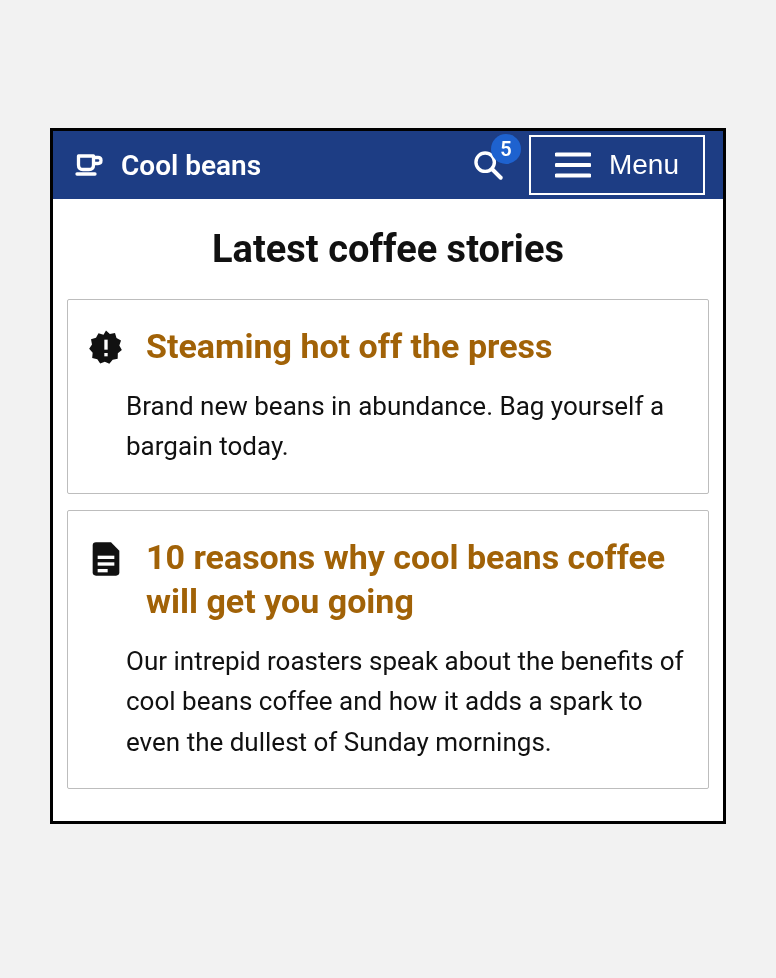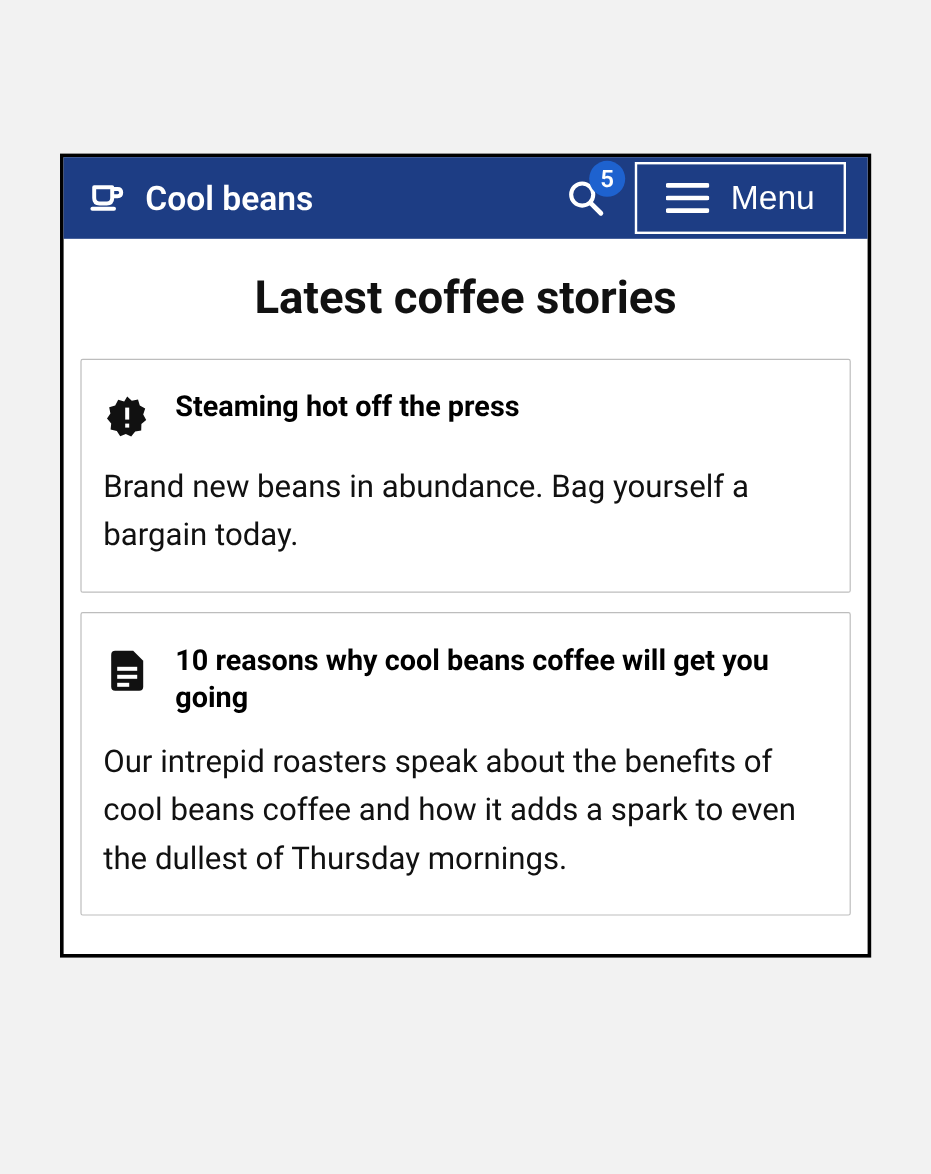--- a/index.html
+++ b/index.html
@@ -104,29 +104,30 @@
   .card-icon {
     flex: 0 0 40px;
     padding-top: 4px;
   }
   .card-icon svg {
     width: 40px;
     height: 40px;
     display: block;
   }
   .card-title {
-    font-size: 24px;
+    font-size: 34px;
     font-weight: 700;
-    color: #000000;
+    color: #a16207;
     line-height: 1.3;
   }
   .card-body {
     font-size: 26px;
     line-height: 1.55;
     color: #111;
+    margin-left: 40px;
   }
 </style>
 </head>
 <body>
 
 <div class="frame">
   <header class="header">
     <div class="logo-area">
       <span class="logo-icon">
         <svg viewBox="0 0 24 24" fill="none">
@@ -189,16 +190,16 @@
             <path fill="#111" d="M14 2 L20 8 L20 7 L15 2 Z" opacity="0"></path>
             <polygon points="14,2 20,8 14,8" fill="#fff" opacity="0"></polygon>
             <path d="M14 2 L14 8 L20 8" fill="none"></path>
             <path d="M15 2 L15 7 L20 7" fill="none" stroke="#fff" stroke-width="0"></path>
 
             <path d="M14 2 L14 8 L20 8 Z" fill="#fff" opacity="0"></path>
           </svg>
         </span>
         <h2 class="card-title">10 reasons why cool beans coffee will get you going</h2>
       </div>
-      <p class="card-body">Our intrepid roasters speak about the benefits of cool beans coffee and how it adds a spark to even the dullest of Thursday mornings.</p>
+      <p class="card-body">Our intrepid roasters speak about the benefits of cool beans coffee and how it adds a spark to even the dullest of Sunday mornings.</p>
     </article>
   </main>
 </div>
 
 </body></html>

